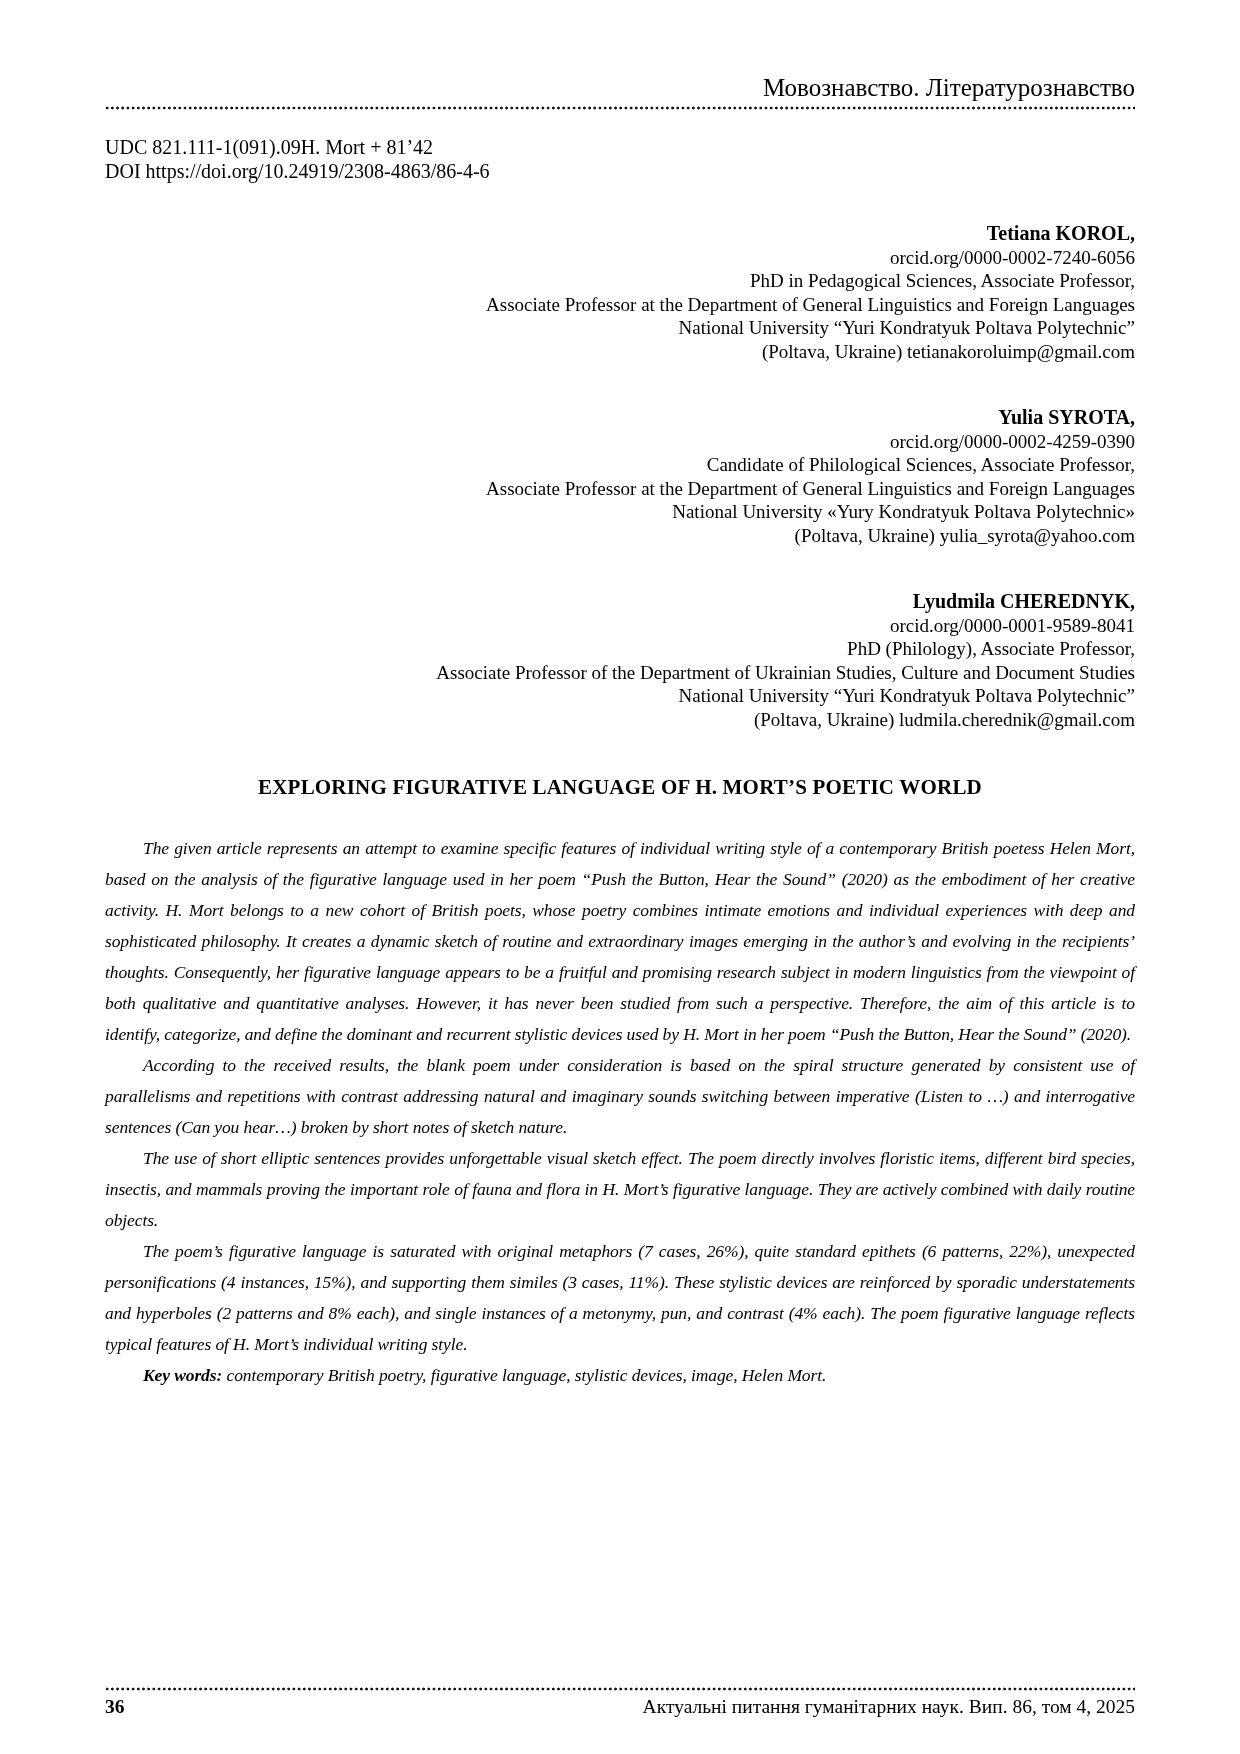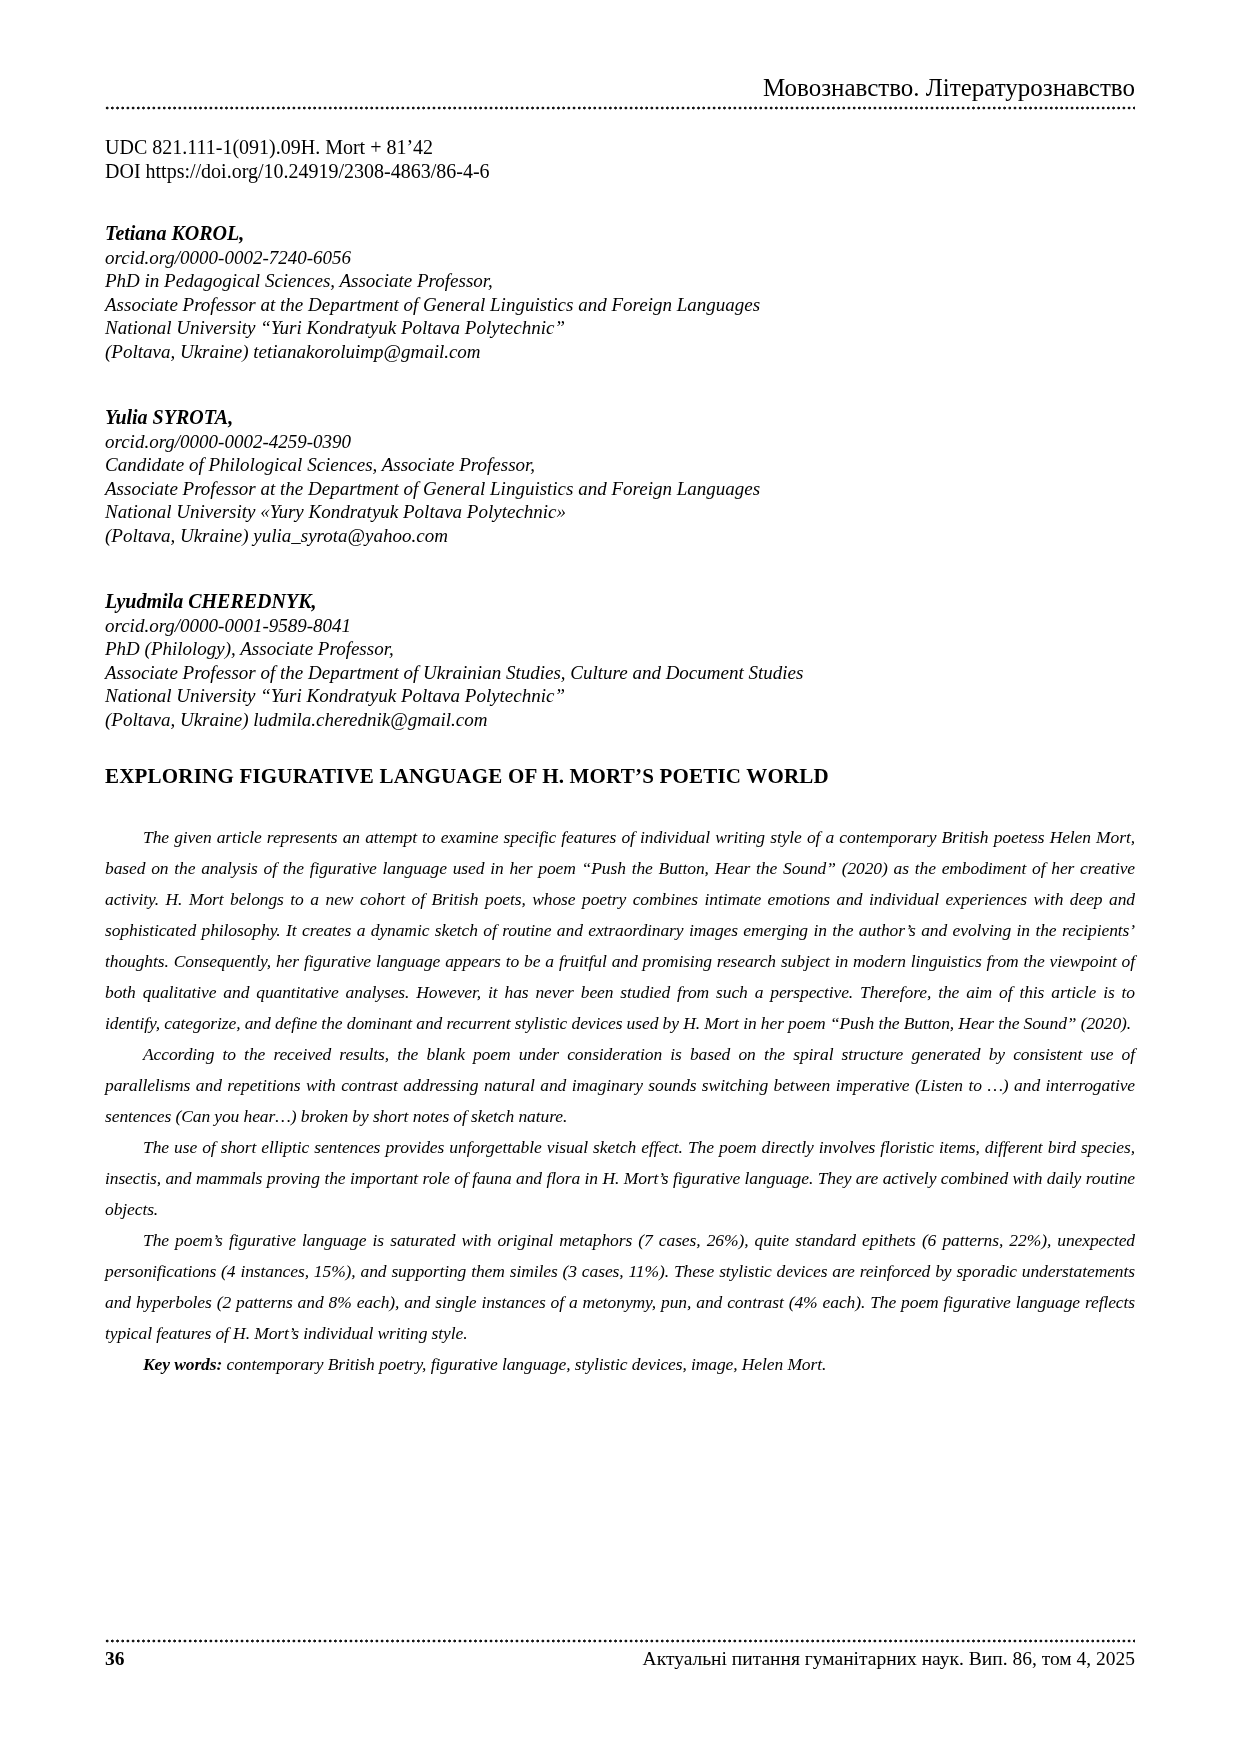--- a/index.html
+++ b/index.html
@@ -14,41 +14,41 @@
   .journal-section { padding-top: 76px; text-align: right; font-size: 25px; line-height: 23px; }
 
   .dotline {
     height: 4px; margin-top: 7px;
     background-image: radial-gradient(circle at 2px 2px, #141414 1.35px, rgba(0,0,0,0) 1.65px);
     background-size: 5.2px 4px; background-repeat: repeat-x;
   }
 
   .meta { margin-top: 25px; font-weight: normal; font-size: 20px; line-height: 24px; }
 
-  .author-block { font-style: italic; font-size: 19px; line-height: 23.5px; }
+  .author-block { text-align: right; font-size: 19px; line-height: 23.5px; }
   .ab1 { margin-top: 39px; }
   .ab2 { margin-top: 43px; }
   .ab3 { margin-top: 43px; }
   .author-name { font-weight: bold; font-size: 20px; }
 
   .article-title {
-    margin-top: 33px; text-align: left;
+    margin-top: 44px; text-align: center;
     font-weight: bold; font-size: 21px; letter-spacing: 0.2px;
   }
 
   .abstract { margin-top: 33px; }
   .abstract p {
     margin: 0; text-align: justify; font-style: italic;
     font-size: 17.5px; line-height: 31px; text-indent: 38px;
     letter-spacing: -0.1px;
   }
   .keywords { margin: 0; text-align: justify; font-style: italic; font-size: 17.5px; line-height: 23.6px; text-indent: 38px; letter-spacing: -0.1px; }
   .kw-label { font-weight: bold; }
 
-  .footer { position: absolute; left: 105px; width: 1030px; top: 1632px; }
+  .footer { position: absolute; left: 105px; width: 1030px; top: 1680px; }
   .footer-row { display: flex; justify-content: space-between; align-items: baseline; margin-top: 5px; font-size: 19.5px; }
   .page-number { font-weight: bold; }
 </style>
 </head>
 <body>
 
 <div class="page">
   <div class="content">
 
     <div class="journal-section">Мовознавство. Літературознавство</div>

